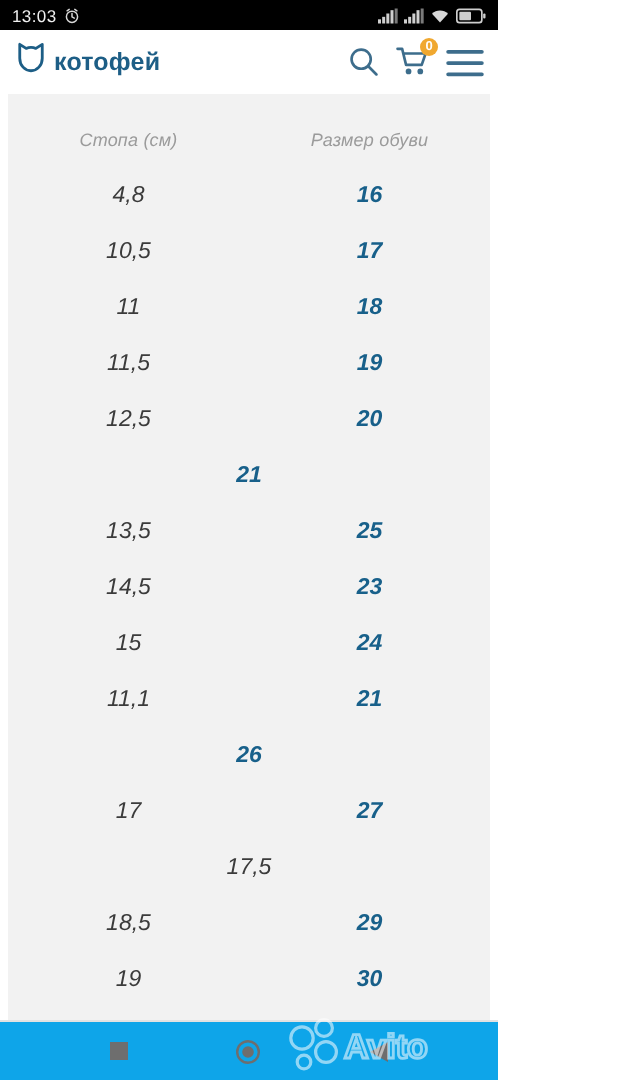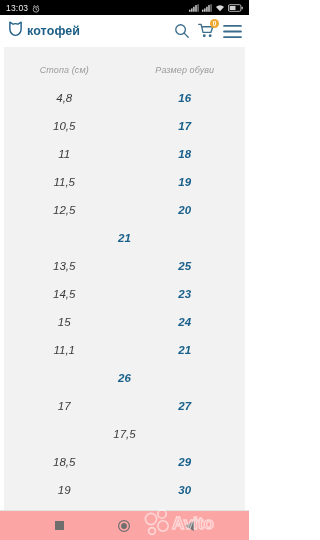--- a/index.html
+++ b/index.html
@@ -115,21 +115,21 @@
   .cell-size {
     font-size: 11.5px;
     font-weight: bold;
     color: #18608a;
   }
 
   
   .navbar {
     position: relative;
     height: 30px;
-    background: #fca5a5;
+    background: #0ea5e9;
     border-top: 1px solid #e2e2e2;
     display: flex;
     align-items: center;
     justify-content: space-around;
     padding: 0 28px;
     box-sizing: border-box;
   }
   .navbar svg { display: block; }
   .watermark {
     position: absolute;

